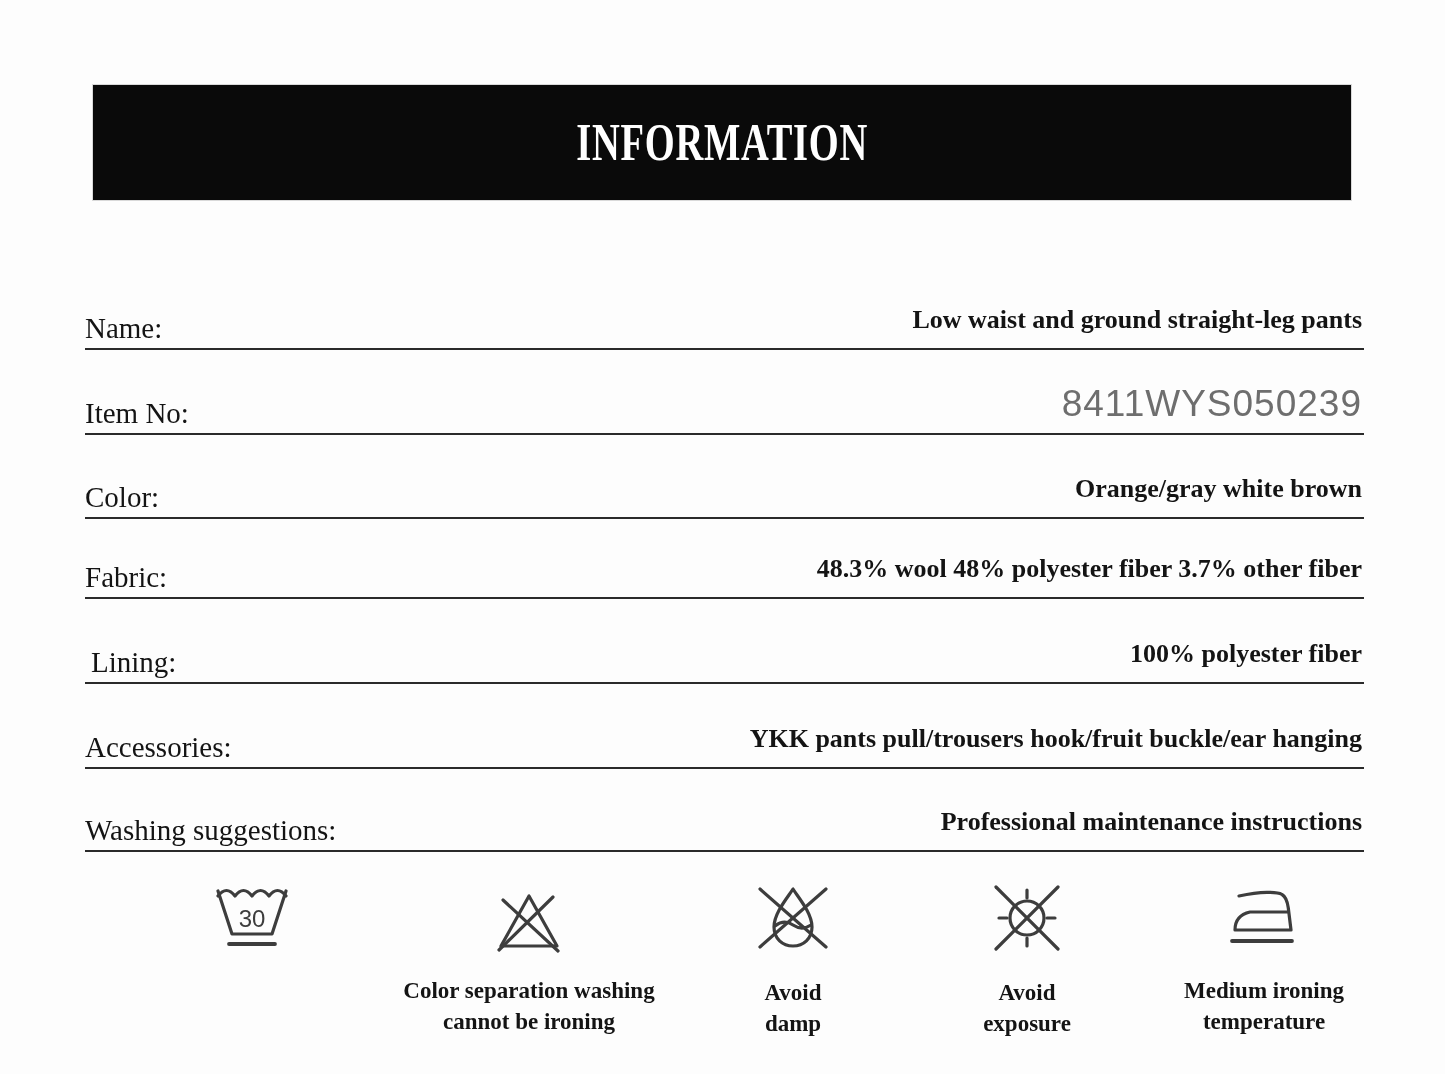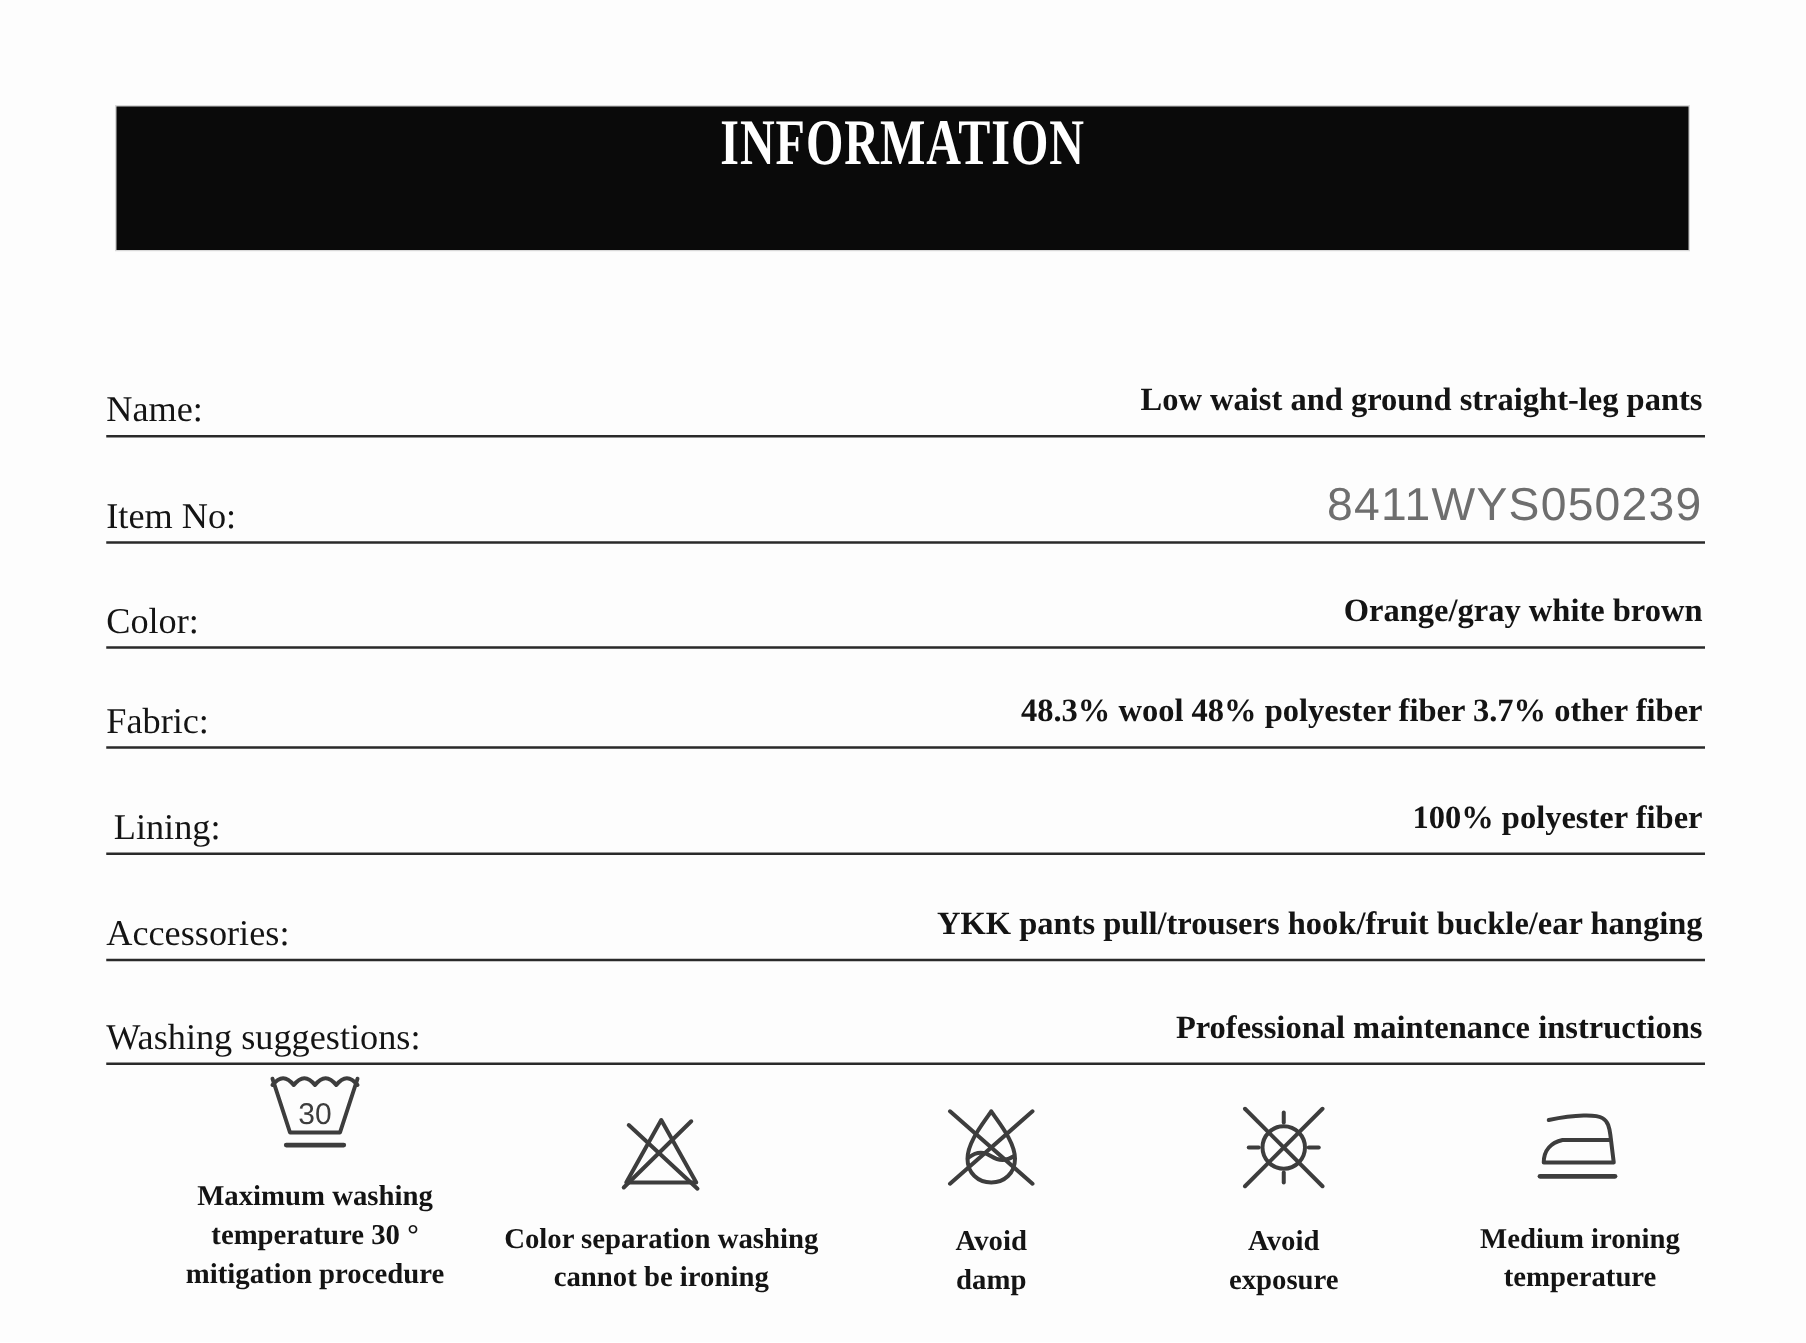--- a/index.html
+++ b/index.html
@@ -18,21 +18,21 @@
     position:relative;
     width:1445px;height:1074px;
     background:var(--page-bg);
     overflow:hidden;
   }
   
   .info-header{
     position:absolute;left:93px;top:85px;
     width:1258px;height:115px;
     background:var(--header-bg);
-    display:flex;justify-content:center;
+    display:flex;align-items:center;justify-content:center;
     outline:1px solid #d9d9d9;
   }
   .info-title{
     font-family:"Liberation Serif",serif;
     font-weight:700;
     font-size:52px;
     color:var(--header-text);
     letter-spacing:1px;
     white-space:nowrap;
     transform:scaleX(0.74);
@@ -64,21 +64,21 @@
     letter-spacing:1px;
     bottom:8px;
   }
   
   .care-col{position:absolute;display:flex;flex-direction:column;align-items:center;}
   .care-col svg{display:block;}
   .care-caption{
     font-weight:700;font-size:23px;line-height:1.34;
     color:var(--text);text-align:center;
   }
-  .col-1{left:122px;top:856px;width:260px;}
+  .col-1{left:122px;top:884px;width:260px;}
   .col-1 .care-caption{width:218px;margin-top:16px;}
   .col-2{left:384px;top:888px;width:290px;}
   .col-2 .care-caption{width:272px;margin-top:22px;}
   .col-3{left:733px;top:882px;width:120px;}
   .col-3 .care-caption{width:92px;margin-top:24px;}
   .col-4{left:952px;top:882px;width:150px;}
   .col-4 .care-caption{width:120px;margin-top:24px;}
   .col-5{left:1164px;top:886px;width:200px;justify-content:space-between;}
   .col-5 .care-caption{width:185px;margin-top:24px;}
   .icon-stroke{
@@ -129,21 +129,20 @@
     <span class="spec-value">Professional maintenance instructions</span>
   </div>
 
   <div class="care-col col-1">
     <svg width="78" height="70" viewBox="0 0 78 70">
       <path class="icon-stroke" d="M5,12 Q13.5,1 22,12 Q30.5,1 39,12 Q47.5,1 56,12 Q64.5,1 73,12"></path>
       <path class="icon-stroke" d="M5,7 L19,50 L59,50 L73,7"></path>
       <path class="icon-stroke thick" d="M16,60 L62,60"></path>
       <text class="tub-number" x="39" y="43" text-anchor="middle">30</text>
     </svg>
-    <div class="care-caption">Maximum washing temperature 30 ° mitigation procedure</div>
   </div>
 
   <div class="care-col col-2">
     <svg width="70" height="66" viewBox="0 0 70 66">
       <path class="icon-stroke" d="M35,8 L7,58 L63,58 Z"></path>
       <path class="icon-stroke" d="M9,12 L64,63"></path>
       <path class="icon-stroke" d="M59,9 L5,62"></path>
     </svg>
     <div class="care-caption">Color separation washing cannot be ironing</div>
   </div>

